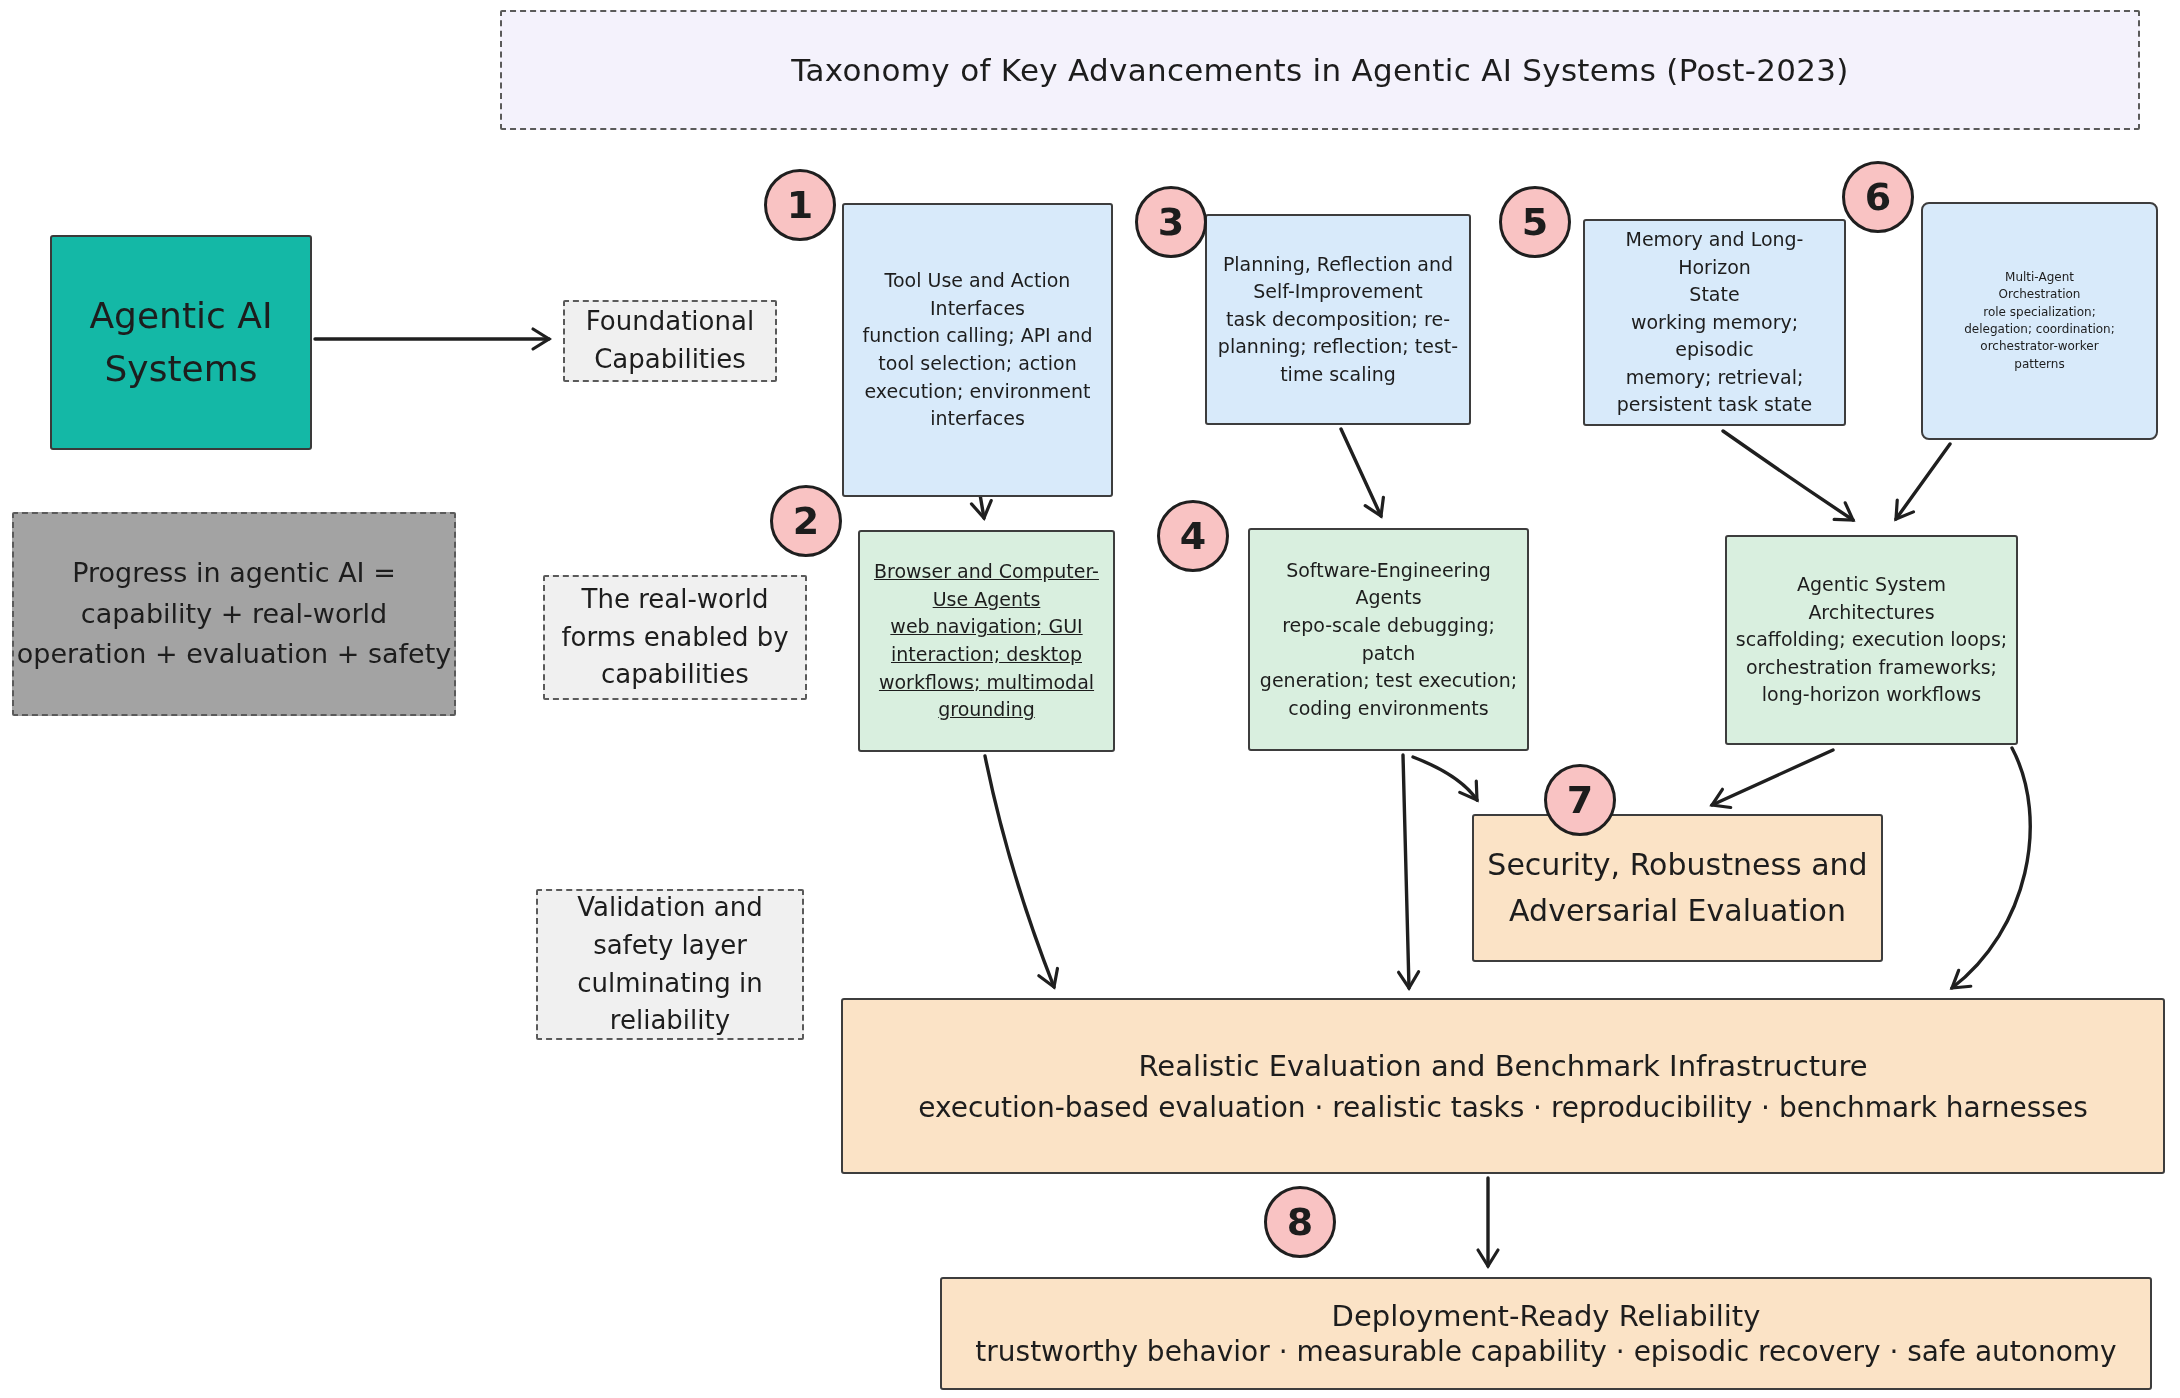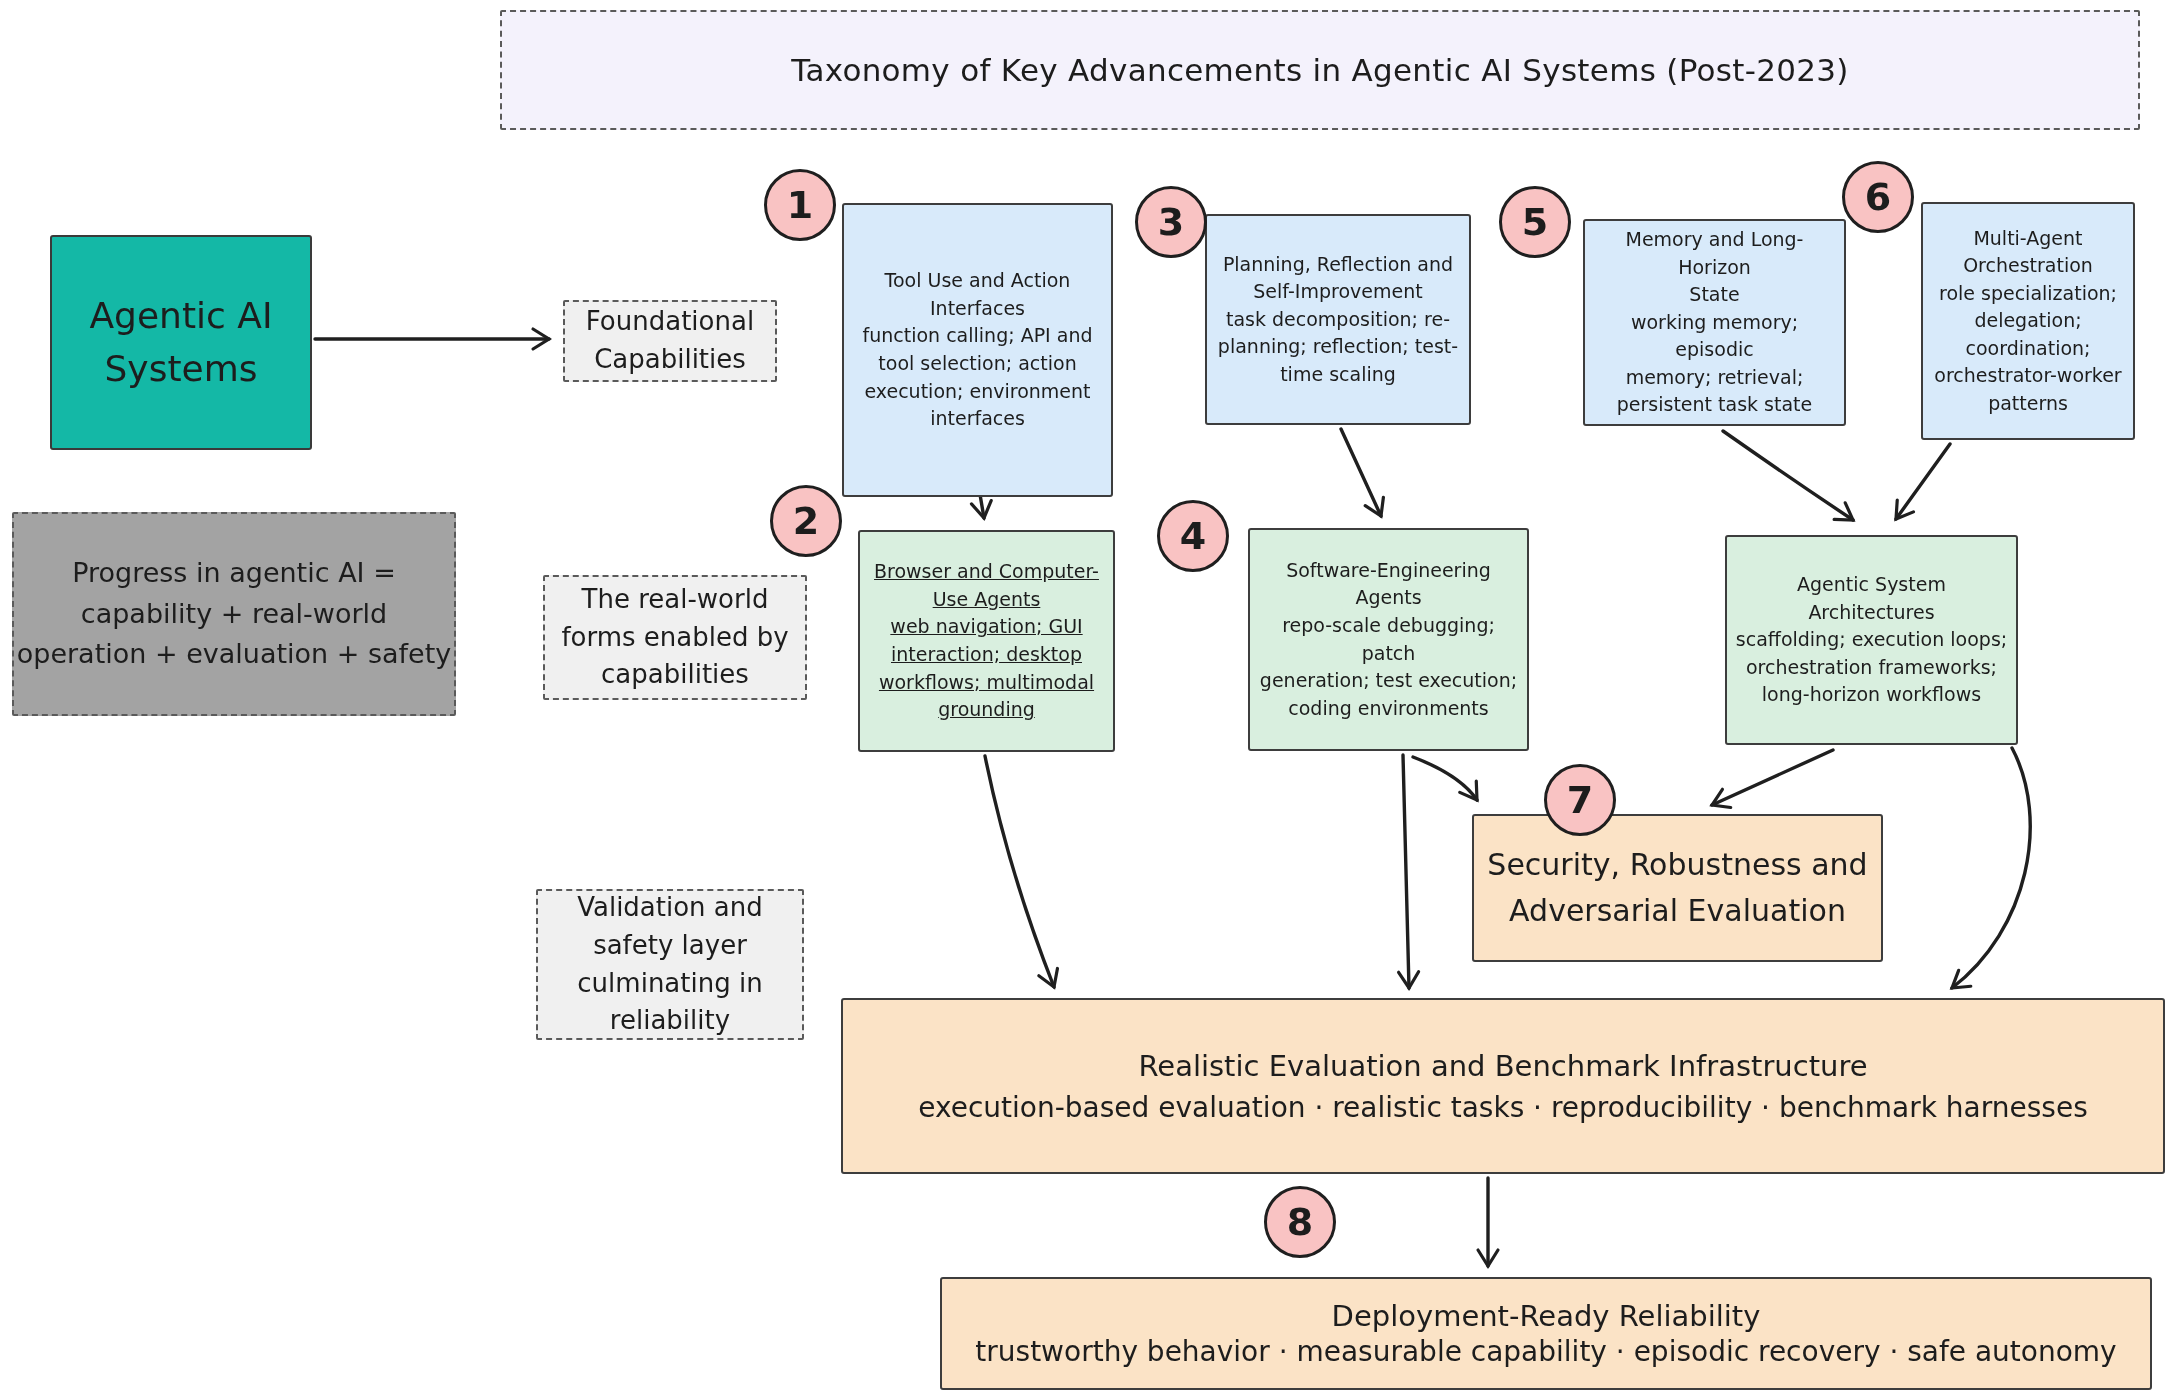--- a/index.html
+++ b/index.html
@@ -103,21 +103,21 @@
 planning; reflection; test-
 time scaling</div>
   </div>
   <div class="box solid blue node" style="left:1583px;top:219px;width:263px;height:207px;">
     <div class="node-title">Memory and Long-Horizon
 State</div>
     <div class="node-body">working memory; episodic
 memory; retrieval;
 persistent task state</div>
   </div>
-  <div class="box solid blue node" style="left:1921px;top:202px;width:214px;height:238px;font-size:19px;">
+  <div class="box solid blue node" style="left:1921px;top:202px;width:237px;height:238px;font-size:12px;border-radius:8px;">
     <div class="node-title">Multi-Agent
 Orchestration</div>
     <div class="node-body">role specialization;
 delegation; coordination;
 orchestrator-worker
 patterns</div>
   </div>
 
   <div class="box solid green node" style="left:858px;top:530px;width:257px;height:222px;text-decoration:underline;">
     <div class="node-title">Browser and Computer-

